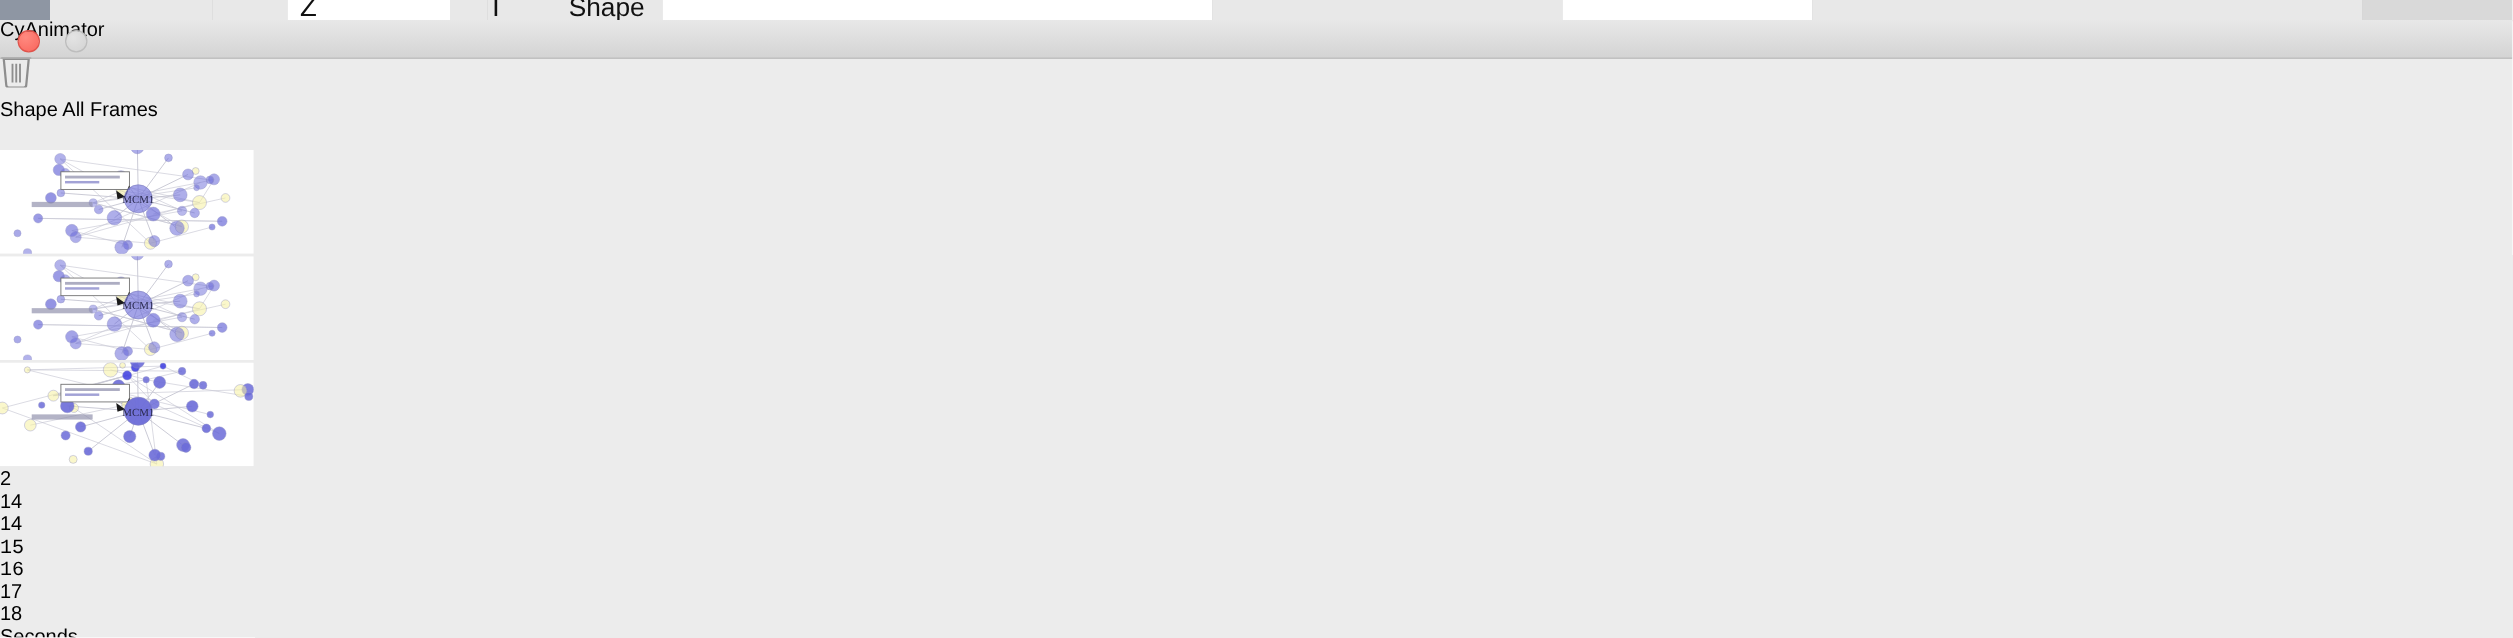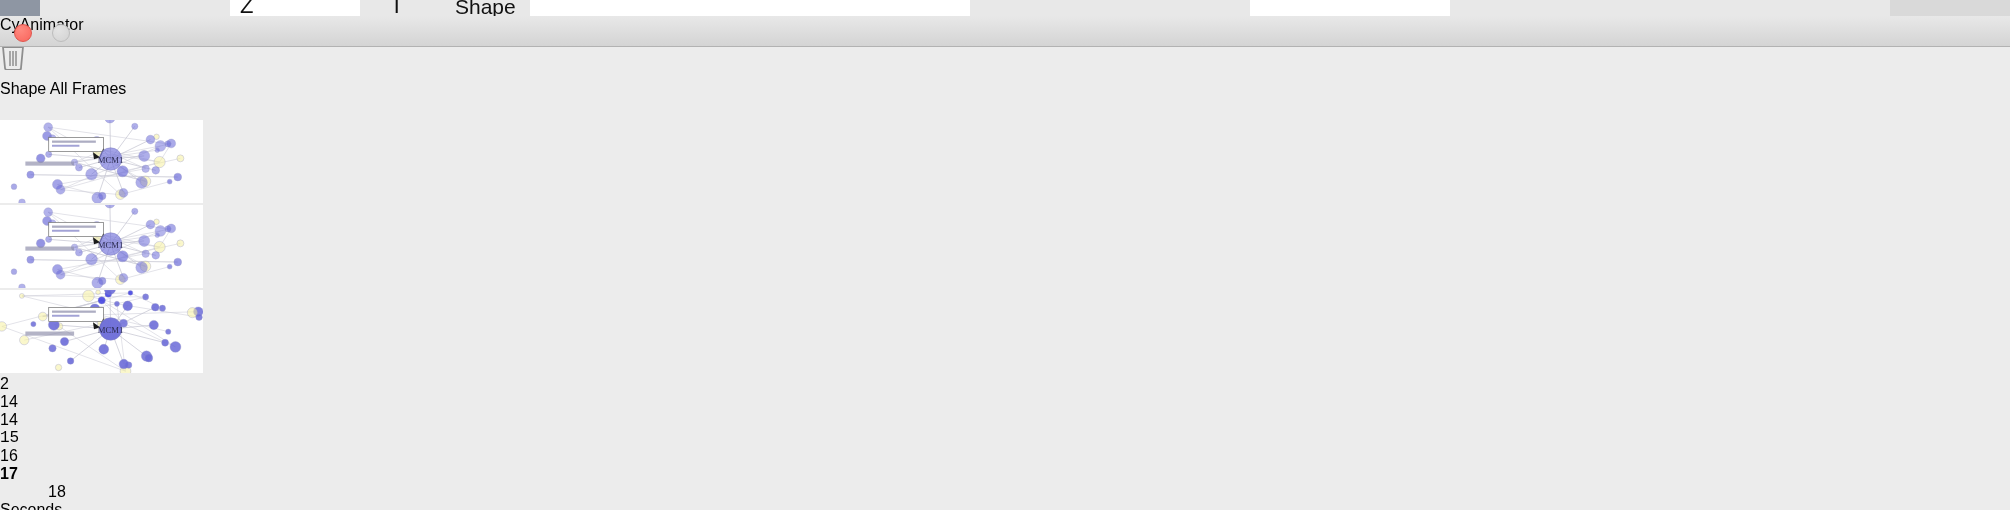--- a/index.html
+++ b/index.html
@@ -557,27 +557,27 @@
         <div class="tick major" style="left: 297px; top: 140px;"></div>
         <div class="tick-label" style="left: 298px; top: 160px;">14</div>
         <div class="tick minor" style="left: 443px; top: 140px;"></div>
         <div class="tick major" style="left: 598px; top: 140px;"></div>
         <div class="tick-label" style="left: 599px; top: 160px;">14</div>
         <div class="tick minor" style="left: 744px; top: 140px;"></div>
         <div class="tick major" style="left: 900px; top: 140px;"></div>
         <div class="tick-label" style="left: 901px; top: 160px; font-family: Liberation Mono, monospace;">15</div>
         <div class="tick minor" style="left: 1033px; top: 140px;"></div>
         <div class="tick major" style="left: 1190px; top: 140px;"></div>
-        <div class="tick-label" style="left: 1191px; top: 160px;">16</div>
+        <div class="tick-label" style="left: 1191px; top: 160px; font-family: Liberation Mono, monospace;">16</div>
         <div class="tick minor" style="left: 1336px; top: 140px;"></div>
         <div class="tick major" style="left: 1492px; top: 140px;"></div>
-        <div class="tick-label" style="left: 1493px; top: 160px; font-weight: bold;">17</div>
+        <div class="tick-label" style="left: 1493px; top: 160px;">17</div>
         <div class="tick minor" style="left: 1638px; top: 140px;"></div>
         <div class="tick major" style="left: 1794px; top: 140px;"></div>
-        <div class="tick-label" style="left: 1795px; top: 160px; margin-left: 48px;">18</div>
+        <div class="tick-label" style="left: 1795px; top: 160px;">18</div>
         <div class="tick minor" style="left: 1940px; top: 140px;"></div>
       </div>
     <div class="axis-title" style="left:910px;top:192px;">Seconds</div>
 
     <div class="hscroll-track" style="top:216px;">
       <div class="hscroll-thumb" id="hthumb" style="left: 765px; width: 415px;"></div>
     </div>
   </div>
 
 </div>

